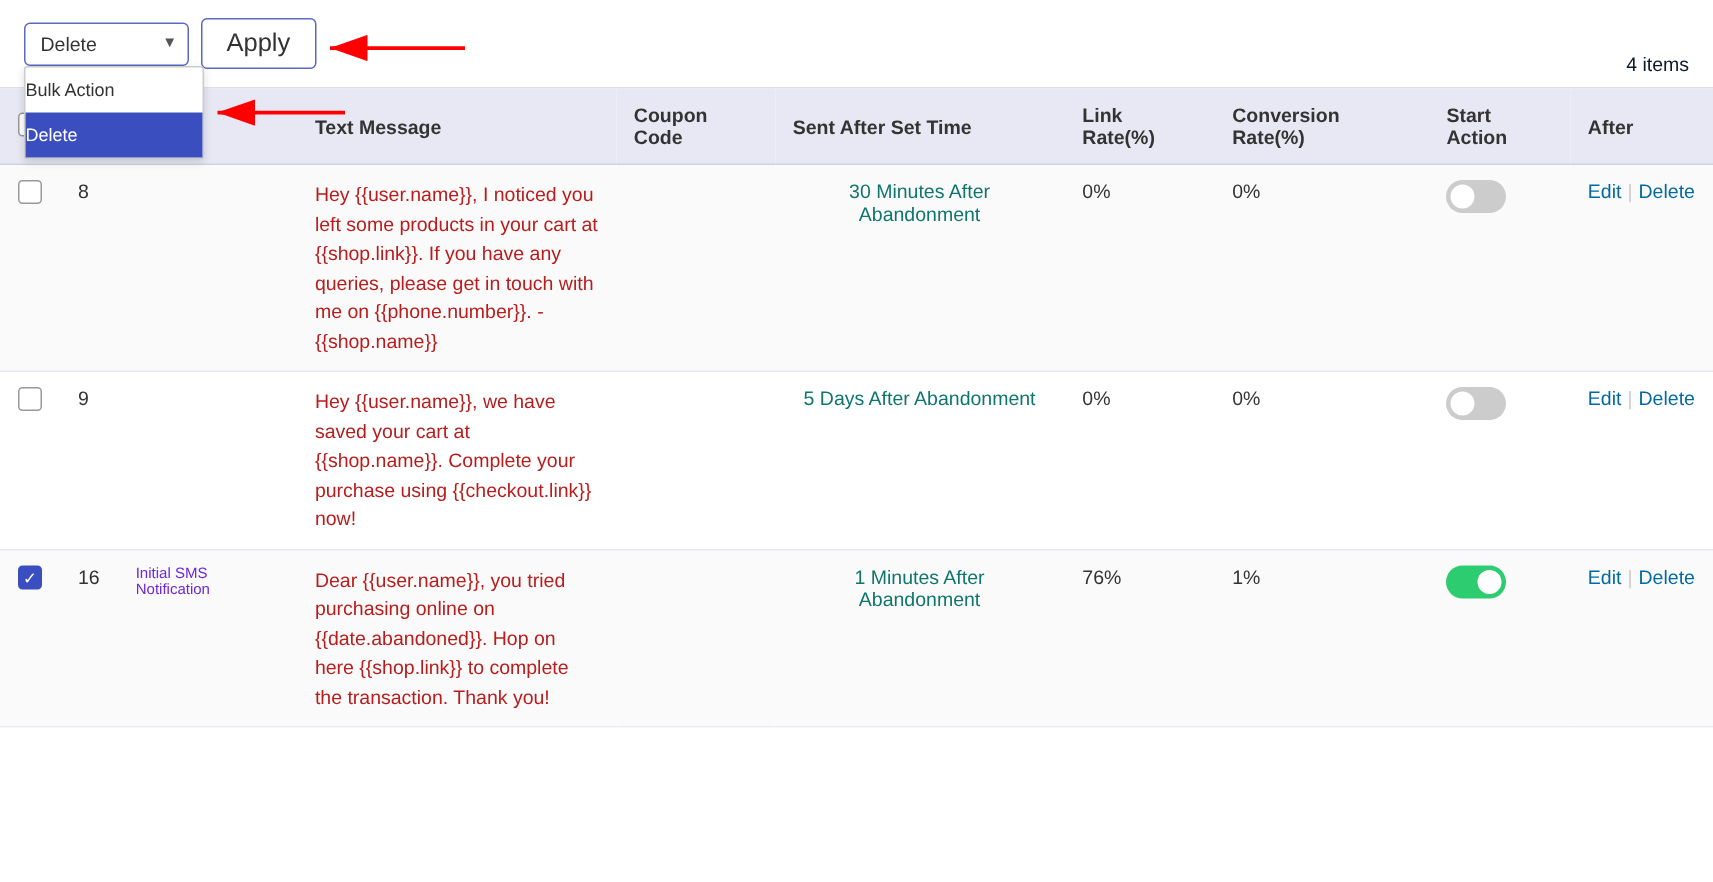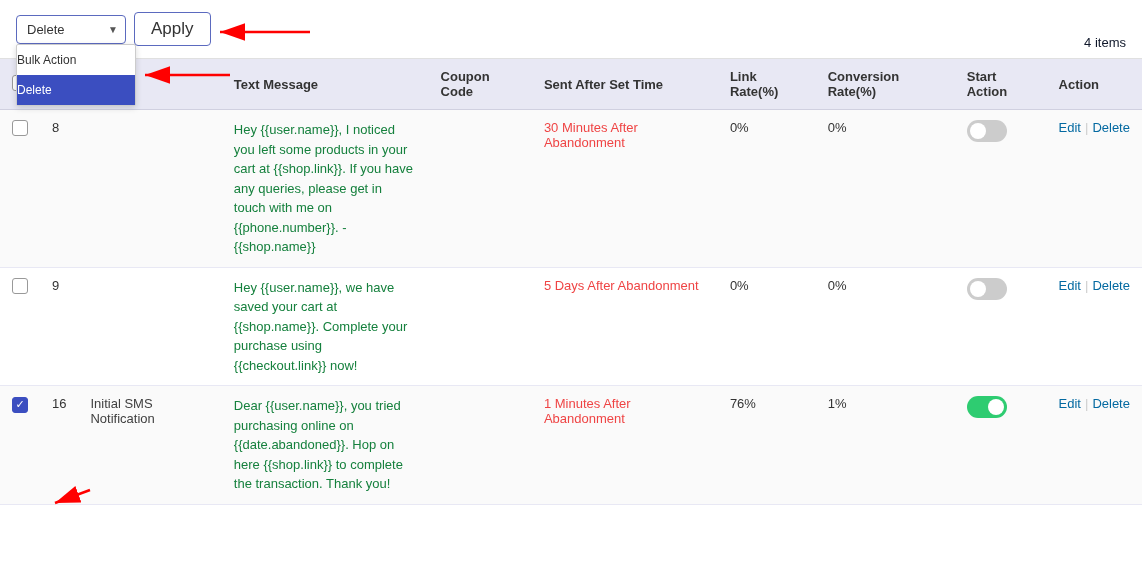--- a/index.html
+++ b/index.html
@@ -120,28 +120,29 @@
     }
 
     tbody td {
       padding: 10px 12px;
       vertical-align: top;
       font-size: 13px;
       color: #333;
     }
 
     .text-message {
-      color: #15803d;
+      color: #b91c1c;
       max-width: 220px;
       line-height: 1.5;
       margin-top: 16px;
     }
 
     .sent-after {
-      color: #ef4444;
+      color: #0f766e;
+      text-align: center;
     }
 
     
     .toggle {
       display: inline-block;
       width: 40px;
       height: 22px;
       border-radius: 11px;
       position: relative;
       cursor: pointer;
@@ -211,22 +212,22 @@
       border-color: #3b4ec0;
     }
 
     .checkbox.checked::after {
       content: '✓';
       color: #fff;
       font-size: 11px;
     }
 
     .row-name {
-      color: #404040;
-      font-size: 13px;
+      color: #6d28d9;
+      font-size: 10px;
     }
 
     
     .page-wrapper {
       position: relative;
     }
 
     svg.arrows {
       position: absolute;
       top: 0;
@@ -266,21 +267,21 @@
             <div class="checkbox"></div>
           </th>
           <th>ID</th>
           <th>Name</th>
           <th>Text Message</th>
           <th>Coupon Code</th>
           <th>Sent After Set Time</th>
           <th>Link Rate(%)</th>
           <th>Conversion Rate(%)</th>
           <th>Start Action</th>
-          <th>Action</th>
+          <th>After</th>
         </tr>
       </thead>
       <tbody id="table-body">
       <tr>
             <td class="checkbox-cell"><div class="checkbox"></div></td>
             <td>8</td>
             <td class="row-name"></td>
             <td class="text-message">Hey {{user.name}}, I noticed you left some products in your cart at {{shop.link}}. If you have any queries, please get in touch with me on {{phone.number}}. - {{shop.name}}</td>
             <td></td>
             <td class="sent-after">30 Minutes After Abandonment</td>

